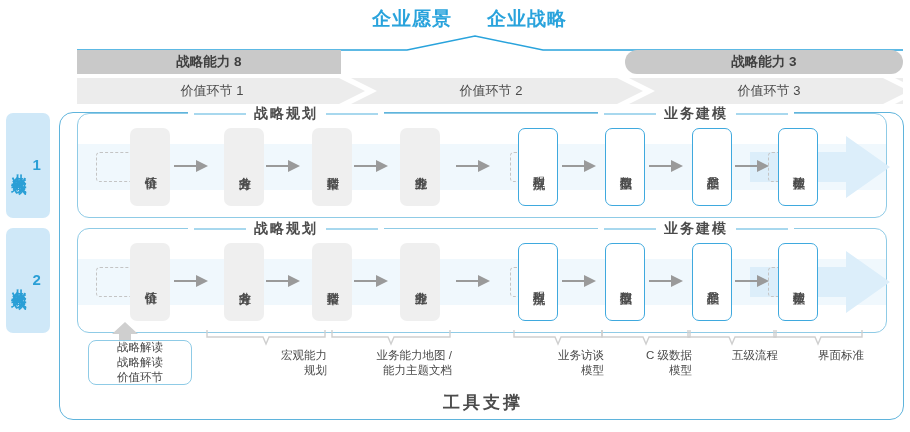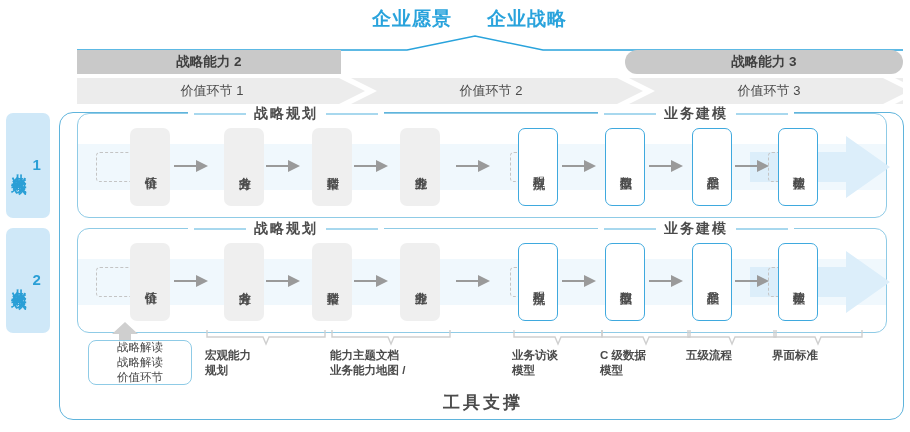--- a/index.html
+++ b/index.html
@@ -135,21 +135,21 @@
     position: absolute; left: 88px; top: 340px;
     width: 104px; height: 45px;
     border: 1.5px solid #8fcbe6; border-radius: 8px;
     background: #ffffff;
     display: flex; flex-direction: column; align-items: center; justify-content: center;
     font-size: 11.5px; color: #4a4a4a; line-height: 1.3;
   }
   .tool-label {
     position: absolute; top: 348px;
     font-size: 11.5px; color: #4a4a4a; line-height: 1.3;
-    text-align: left; white-space: nowrap; font-weight: bold;
+    text-align: right; white-space: nowrap;
   }
   .brace { position: absolute; top: 330px; height: 16px; }
 
   .bottom-title {
     position: absolute; left: 0; top: 391px; width: 910px;
     text-align: center;
     font-size: 17px; font-weight: bold; color: #4b4b4b; letter-spacing: 3px; margin-left: 28px;
   }
 </style>
 </head>
@@ -158,21 +158,21 @@
 <div id="root">
 
   <div class="top-title" id="title-vision">企业愿景</div>
   <div class="top-title" id="title-strategy">企业战略</div>
 
   <svg class="peak-line" viewBox="0 0 826 20" preserveAspectRatio="none">
     <polyline points="0,16 330,16 398,2 466,16 826,16" fill="none" stroke="#29a3dc" stroke-width="1.6"></polyline>
   </svg>
 
   <div class="cap-row">
-    <div class="cap-cell" id="cap-0">战略能力 2</div>
+    <div class="cap-cell" id="cap-0">战略能力 8</div>
     <div class="cap-cell" id="cap-2">战略能力 3</div>
   </div>
 
   <div class="vl-row">
     <svg class="vl-bg" viewBox="0 0 826 26" preserveAspectRatio="none">
       <rect x="0" y="0" width="826" height="26" fill="#ececec"></rect>
       <polygon points="262,0 288,13 262,26 274,26 300,13 274,0" fill="#ffffff"></polygon>
       <polygon points="540,0 566,13 540,26 552,26 578,13 552,0" fill="#ffffff"></polygon>
       <polygon points="806,0 826,10 826,16 806,26 818,26 826,22 826,4 818,0" fill="#ffffff"></polygon>
     </svg>
@@ -375,22 +375,22 @@
     <div>战略解读</div>
     <div>战略解读</div>
     <div>价值环节</div>
   </div>
 
   <div class="tool-label" style="left:205px; width:122px;">
     <div>宏观能力</div>
     <div>规划</div>
   </div>
   <div class="tool-label" style="left:330px; width:122px;">
+    <div>业务能力地图 /</div>
     <div>能力主题文档</div>
-    <div>业务能力地图 /</div>
   </div>
   <div class="tool-label" style="left:512px; width:92px;">
     <div>业务访谈</div>
     <div>模型</div>
   </div>
   <div class="tool-label" style="left:600px; width:92px;">
     <div>C 级数据</div>
     <div>模型</div>
   </div>
   <div class="tool-label" style="left:686px; width:92px;">

